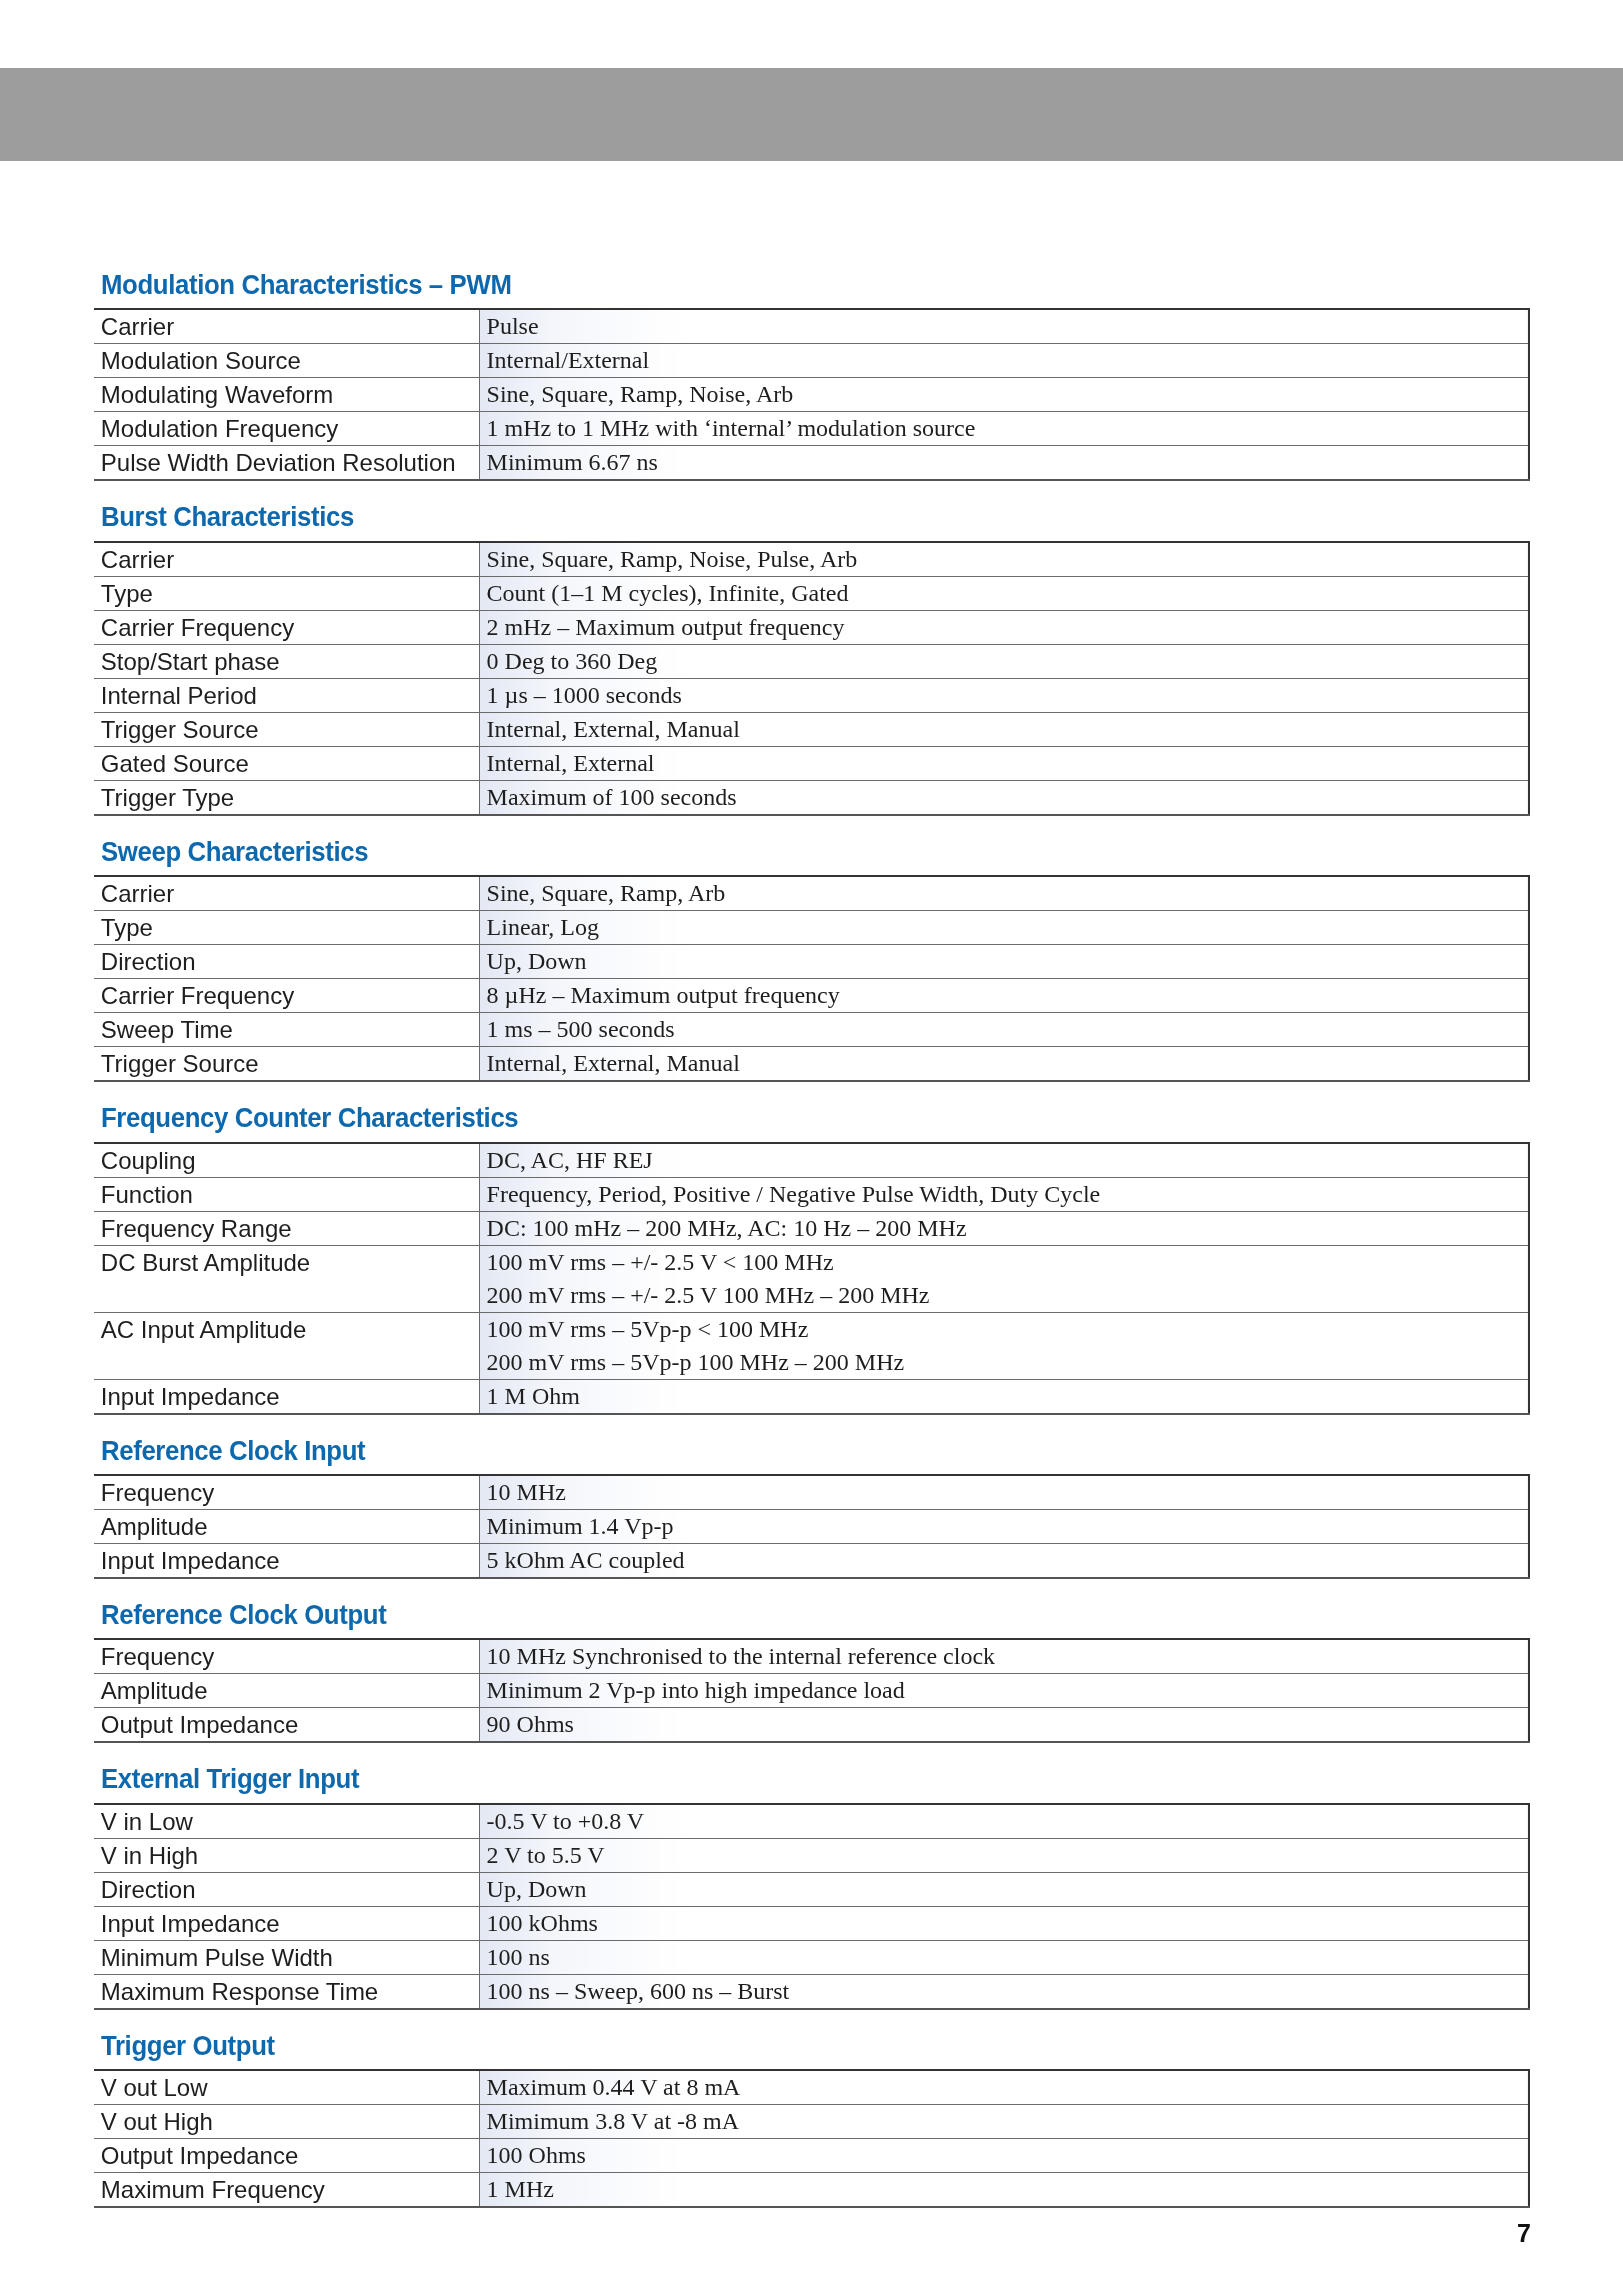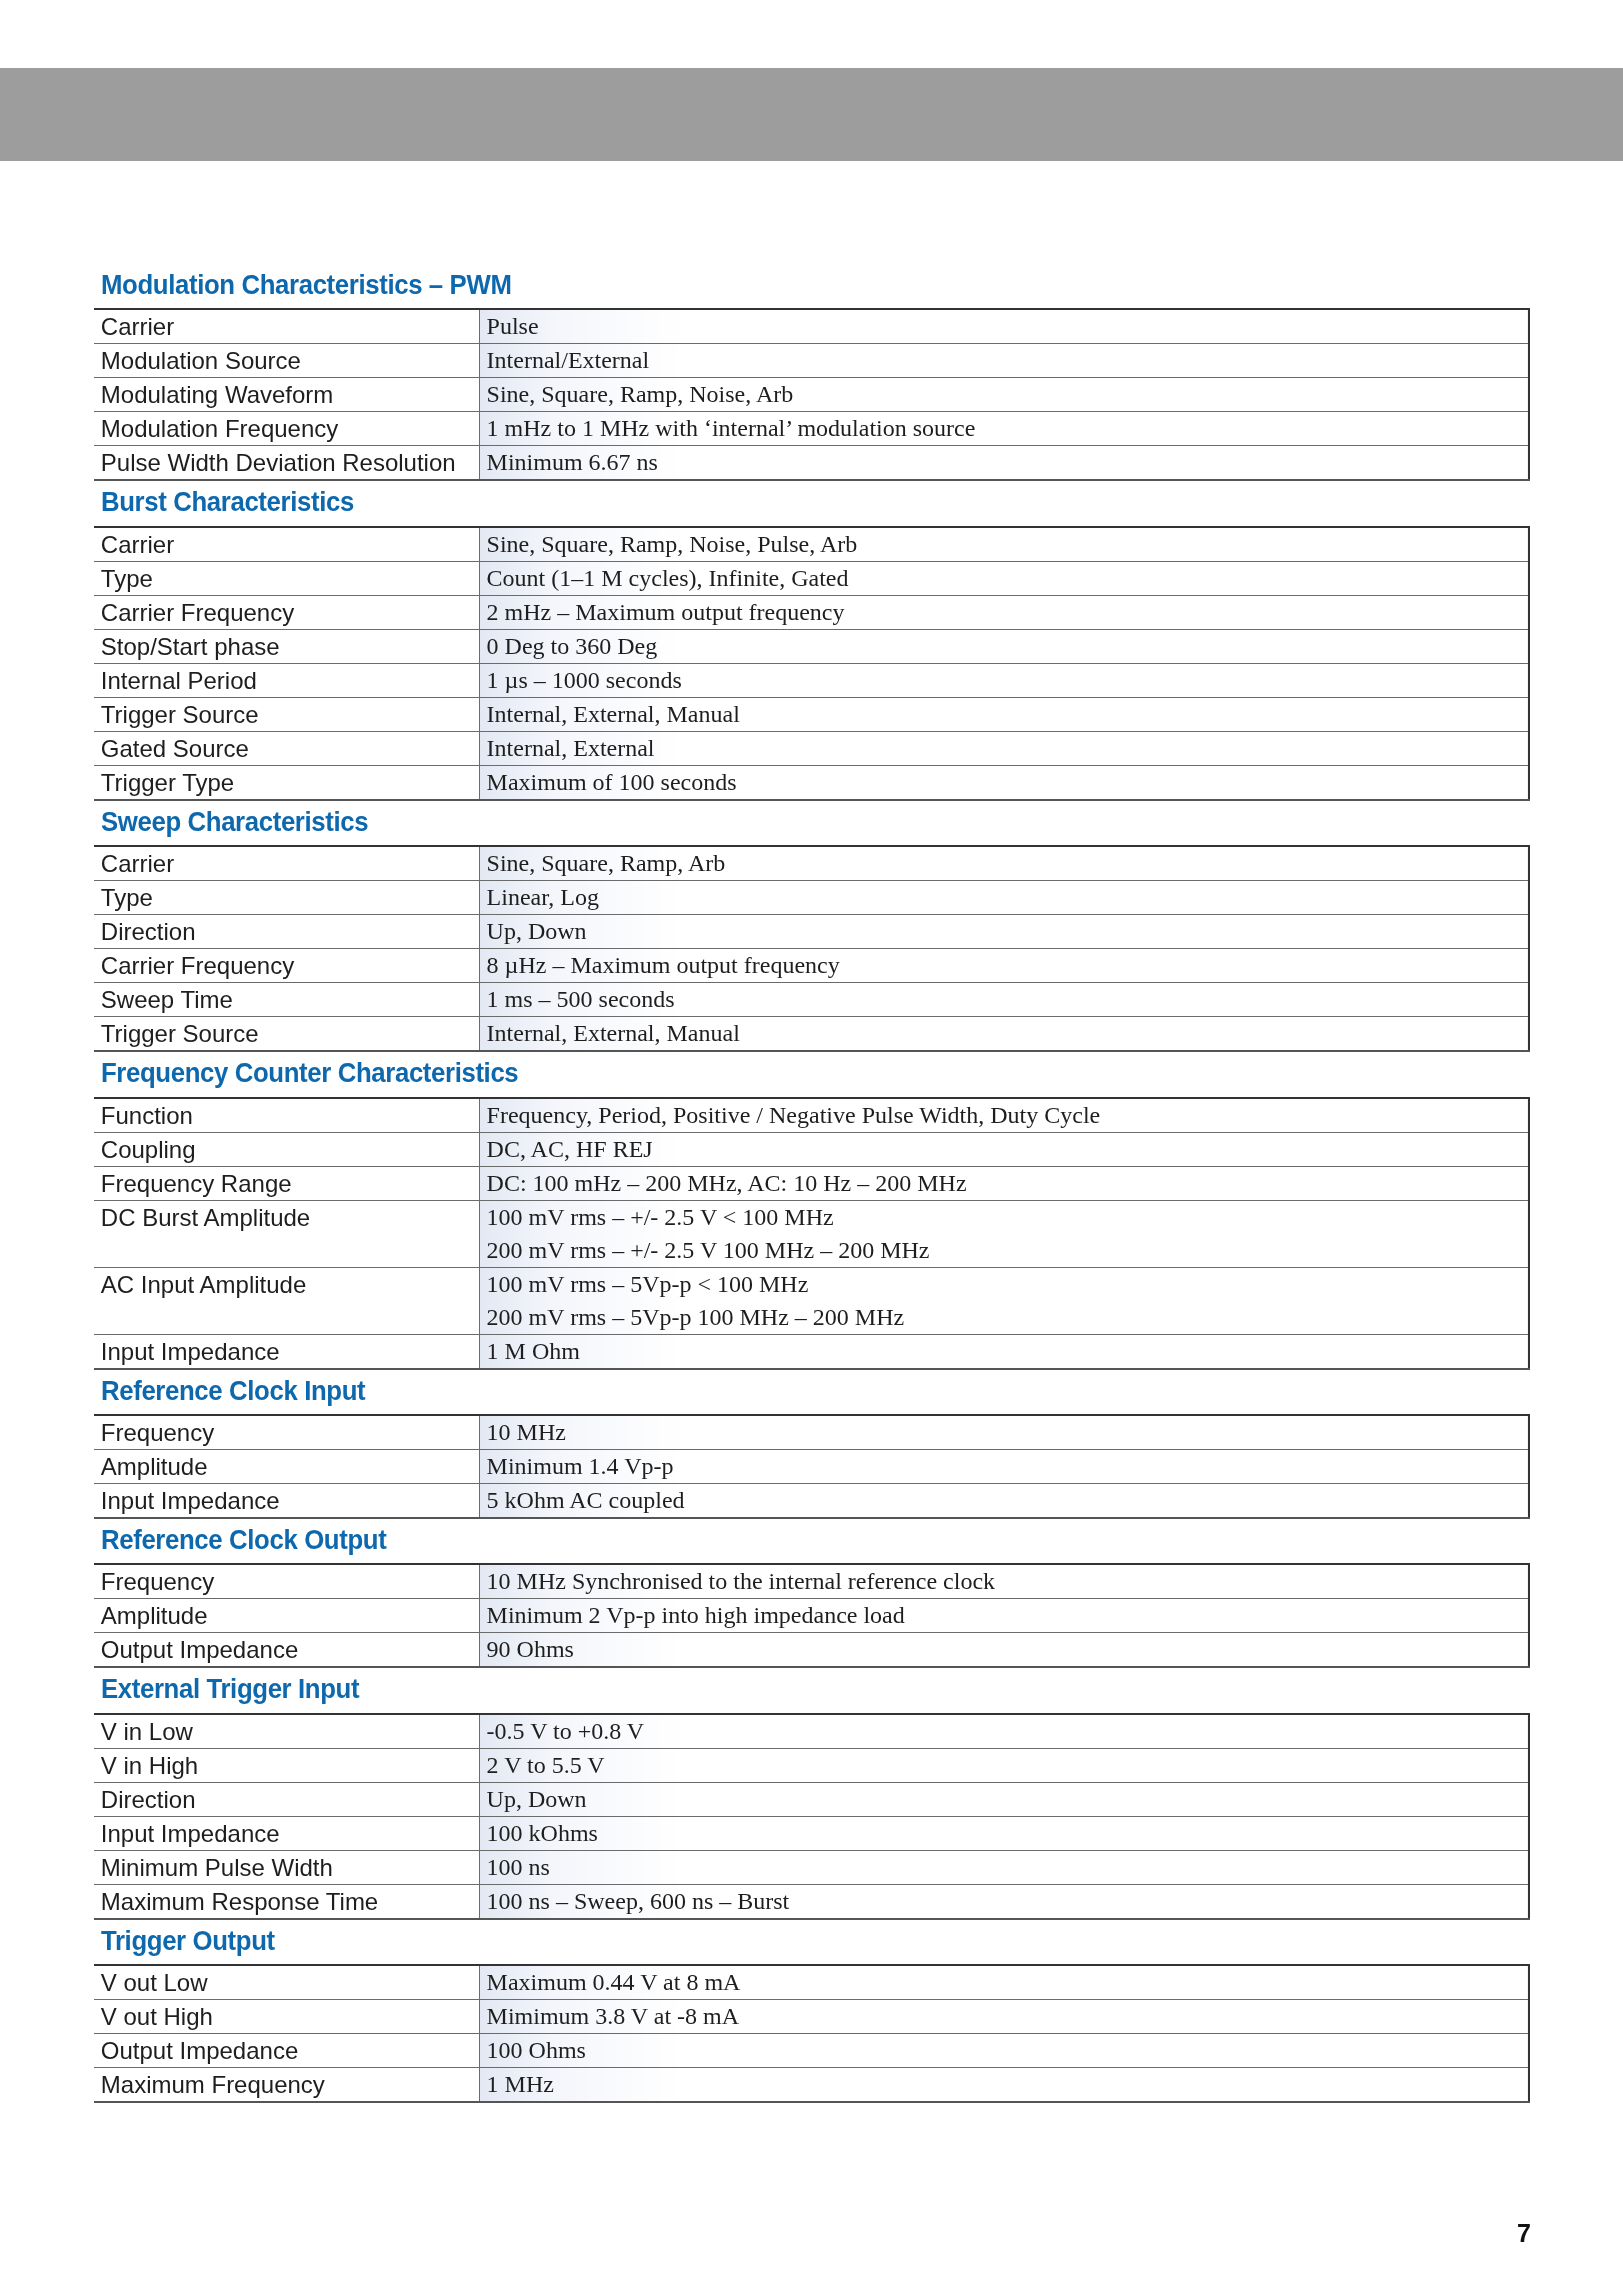--- a/index.html
+++ b/index.html
@@ -2,21 +2,21 @@
 <html style="font-size:13.5px"><head>
 <meta charset="utf-8">
 <style>
   html, body { margin: 0; padding: 0; background: #ffffff; }
   body { width: 1623px; height: 2295px; position: relative; overflow: hidden;
          font-family: "Liberation Sans", "DejaVu Sans", sans-serif; color: #1e1e1e; }
   .top-band { position: absolute; left: 0; top: 68px; width: 1623px; height: 93px; background: #9d9d9d; }
   .content { position: absolute; left: 94px; top: 264px; width: 1436px; }
   .section-title { color: #0d68ad; font-weight: bold; font-size: 28px; line-height: 41px;
                    height: 41px; margin: 0 0 3.4px 6.8px; letter-spacing: -0.4px; transform: scaleX(0.92); transform-origin: left center; white-space: nowrap; }
-  .spec-table { width: 1436px; border-collapse: collapse; border-top: 2.5px solid #333; border-right: 2.5px solid #333; }
+  .spec-table { width: 1436px; border-collapse: collapse; border-top: 2.5px solid #333; border-right: 2.5px solid #333; margin-bottom: 15px; }
   .spec-table td { font-size: 24px; line-height: 33px; padding: 0 0 0 6.8px; vertical-align: top;
                    border-bottom: 1.7px solid #6b6b6b; white-space: nowrap; }
   .spec-table td.k { width: 378px; border-right: 1.7px solid #6b6b6b; }
   .spec-table td.v { background: linear-gradient(90deg, #e3e8f3 0%, #f4f6fb 76px, #ffffff 203px); font-family: Liberation Serif, serif; }
   .spec-table tr:last-child td { border-bottom: 2.5px solid #555; }
   .line { display: block; }
   .page-number { position: absolute; left: 1517px; top: 2219px; font-size: 25px; font-weight: bold; color: #111; }
 </style>
 </head>
 <body>
@@ -157,29 +157,29 @@
             </td>
           </tr>
         </tbody>
       </table>
     </section>
     <section>
       <div class="section-title">Frequency Counter Characteristics</div>
       <table class="spec-table">
         <tbody>
           <tr>
+            <td class="k">Coupling</td>
+            <td class="v">
+              <span class="line">DC, AC, HF REJ</span>
+            </td>
+          </tr>
+          <tr>
             <td class="k">Function</td>
             <td class="v">
               <span class="line">Frequency, Period, Positive / Negative Pulse Width, Duty Cycle</span>
-            </td>
-          </tr>
-          <tr>
-            <td class="k">Coupling</td>
-            <td class="v">
-              <span class="line">DC, AC, HF REJ</span>
             </td>
           </tr>
           <tr>
             <td class="k">Frequency Range</td>
             <td class="v">
               <span class="line">DC: 100 mHz – 200 MHz, AC: 10 Hz – 200 MHz</span>
             </td>
           </tr>
           <tr>
             <td class="k">DC Burst Amplitude</td>

